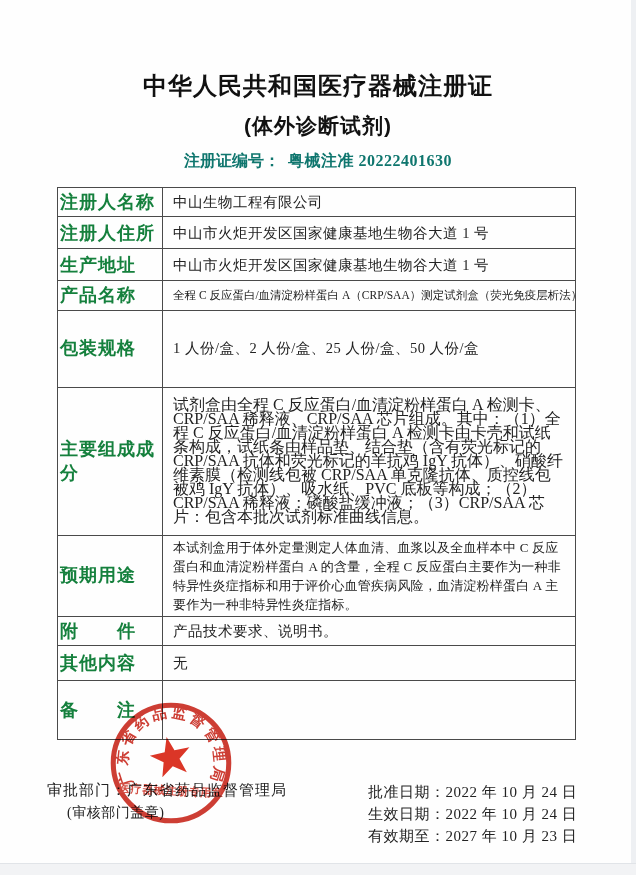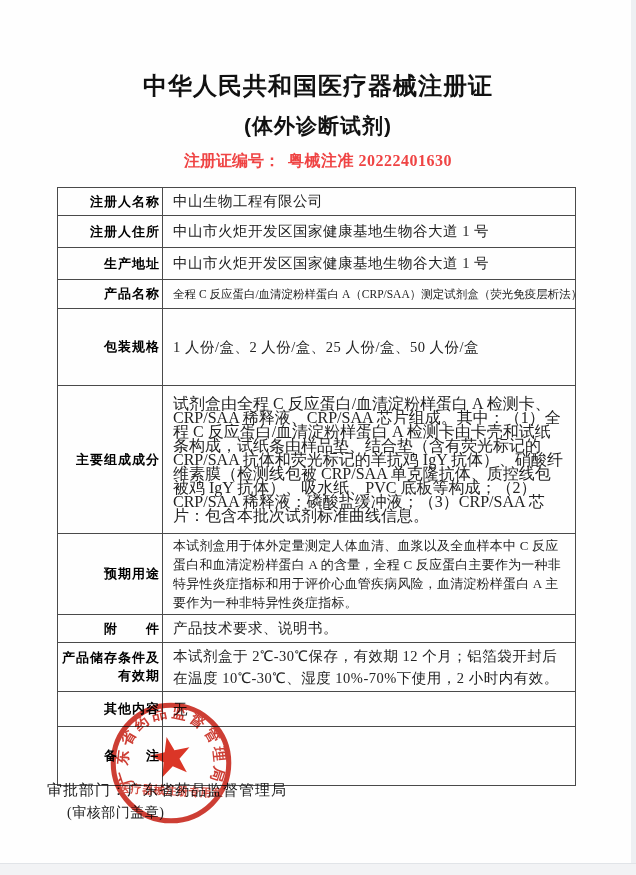--- a/index.html
+++ b/index.html
@@ -19,37 +19,37 @@
     font-family:"Liberation Sans", sans-serif;
     font-size:24px;font-weight:900;letter-spacing:1px;color:#111;margin:0;
   }
   .subtitle{
     position:absolute;top:112px;left:0;width:100%;text-align:center;
     font-family:"Liberation Sans", sans-serif;
     font-size:21px;font-weight:900;letter-spacing:1px;color:#111;margin:0;
   }
   .regline{
     position:absolute;top:151px;left:0;width:100%;text-align:center;
-    font-size:16px;font-weight:bold;color:#ef4444;
+    font-size:16px;font-weight:bold;color:#0f766e;
     font-family:"Liberation Sans", sans-serif;
   }
   .regline .regno{font-family:"Liberation Serif", serif;font-weight:bold;margin-left:8px;letter-spacing:0.5px;}
 
   table.cert{
     position:absolute;left:57px;top:187px;width:519px;
     border-collapse:collapse;table-layout:fixed;
   }
   table.cert td{
     border:1px solid #4a4a4a;vertical-align:middle;
     padding:2px 10px;
   }
   table.cert td.lbl{
-    width:100px;text-align:right;font-weight:bold;color:#000000;
+    width:100px;text-align:left;font-weight:bold;color:#15803d;
     font-family:"Liberation Sans", sans-serif;
-    font-size:13px;letter-spacing:1px;padding:2px 2px;line-height:1.35;
+    font-size:18px;letter-spacing:1px;padding:2px 2px;line-height:1.35;
   }
   table.cert td.val{
     font-size:14.5px;color:#222;letter-spacing:0.5px;line-height:1.4;
   }
   tr.tr0{height:28px} tr.tr1{height:32px} tr.tr2{height:32px}
   tr.tr3{height:29px} tr.tr4{height:77px} tr.tr5{height:148px}
   tr.tr6{height:59px} tr.tr7{height:28px} tr.tr8{height:48px}
   tr.tr9{height:35px} tr.tr10{height:59px}
   tr.tr3 td.val{font-size:11.5px;letter-spacing:0;white-space:nowrap;}
   tr.tr5 td.val{font-size:16px;line-height:14px;letter-spacing:0;}
@@ -111,40 +111,41 @@
       <td class="val">试剂盒由全程 C 反应蛋白/血清淀粉样蛋白 A 检测卡、CRP/SAA 稀释液、CRP/SAA 芯片组成。其中：（1）全程 C 反应蛋白/血清淀粉样蛋白 A 检测卡由卡壳和试纸条构成，试纸条由样品垫、结合垫（含有荧光标记的 CRP/SAA 抗体和荧光标记的羊抗鸡 IgY 抗体）、硝酸纤维素膜（检测线包被 CRP/SAA 单克隆抗体、质控线包被鸡 IgY 抗体）、吸水纸、PVC 底板等构成；（2）CRP/SAA 稀释液：磷酸盐缓冲液；（3）CRP/SAA 芯片：包含本批次试剂标准曲线信息。</td>
     </tr>
     <tr class="tr6">
       <td class="lbl">预期用途</td>
       <td class="val">本试剂盒用于体外定量测定人体血清、血浆以及全血样本中 C 反应蛋白和血清淀粉样蛋白 A 的含量，全程 C 反应蛋白主要作为一种非特异性炎症指标和用于评价心血管疾病风险，血清淀粉样蛋白 A 主要作为一种非特异性炎症指标。</td>
     </tr>
     <tr class="tr7">
       <td class="lbl">附　　件</td>
       <td class="val">产品技术要求、说明书。</td>
     </tr>
-    <tr class="tr8">
-      <td class="lbl">产品储存条件及有效期</td>
-      <td class="val">本试剂盒于 2℃-30℃保存，有效期 12 个月；铝箔袋开封后在温度 10℃-30℃、湿度 10%-70%下使用，2 小时内有效。</td>
-    </tr>
     <tr class="tr9">
       <td class="lbl">其他内容</td>
       <td class="val">无</td>
     </tr>
     <tr class="tr10">
       <td class="lbl">备　　注</td>
       <td class="val"></td>
     </tr>
   </tbody>
     </table>
 
   <div class="footer-left">
     <div>审批部门：广东省药品监督管理局</div>
     <div class="note">(审核部门盖章)</div>
   </div>
 
+  <div class="footer-right">
+    <div class="dline"><span>批准日期：</span><span>2022 年 10 月 24 日</span></div>
+    <div class="dline"><span>生效日期：</span><span>2022 年 10 月 24 日</span></div>
+    <div class="dline"><span>有效期至：</span><span>2027 年 10 月 23 日</span></div>
+  </div>
 
   <svg class="stamp" viewBox="0 0 150 150" xmlns="http://www.w3.org/2000/svg">
     <defs>
       <path id="arcPath" d="M 34.6 87.6 A 43 43 0 1 1 115.4 87.6"></path>
     </defs>
     <circle class="stamp-red-stroke" cx="75" cy="75" r="57" stroke-width="5"></circle>
     <text class="stamp-arc-text">
       <textPath href="#arcPath" startOffset="50%" text-anchor="middle">广东省药品监督管理局</textPath>
     </text>
     <path class="stamp-star" transform="rotate(-12 75 70)" d="M75,49 L79.94,63.2 L94.97,63.51 L82.99,72.6 L87.34,86.99 L75,78.4 L62.66,86.99 L67.01,72.6 L55.03,63.51 L70.06,63.2 Z"></path>

